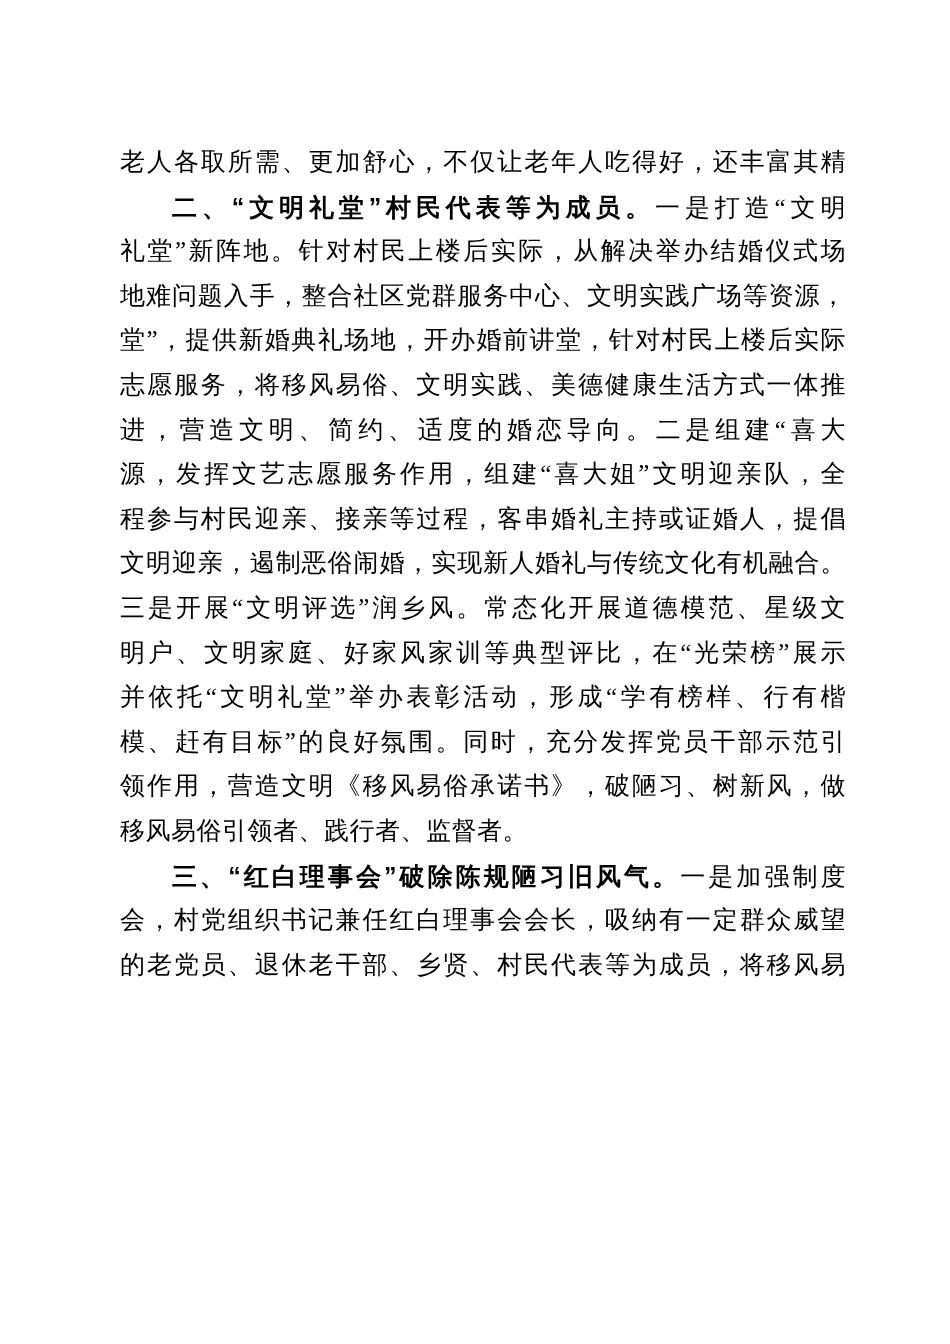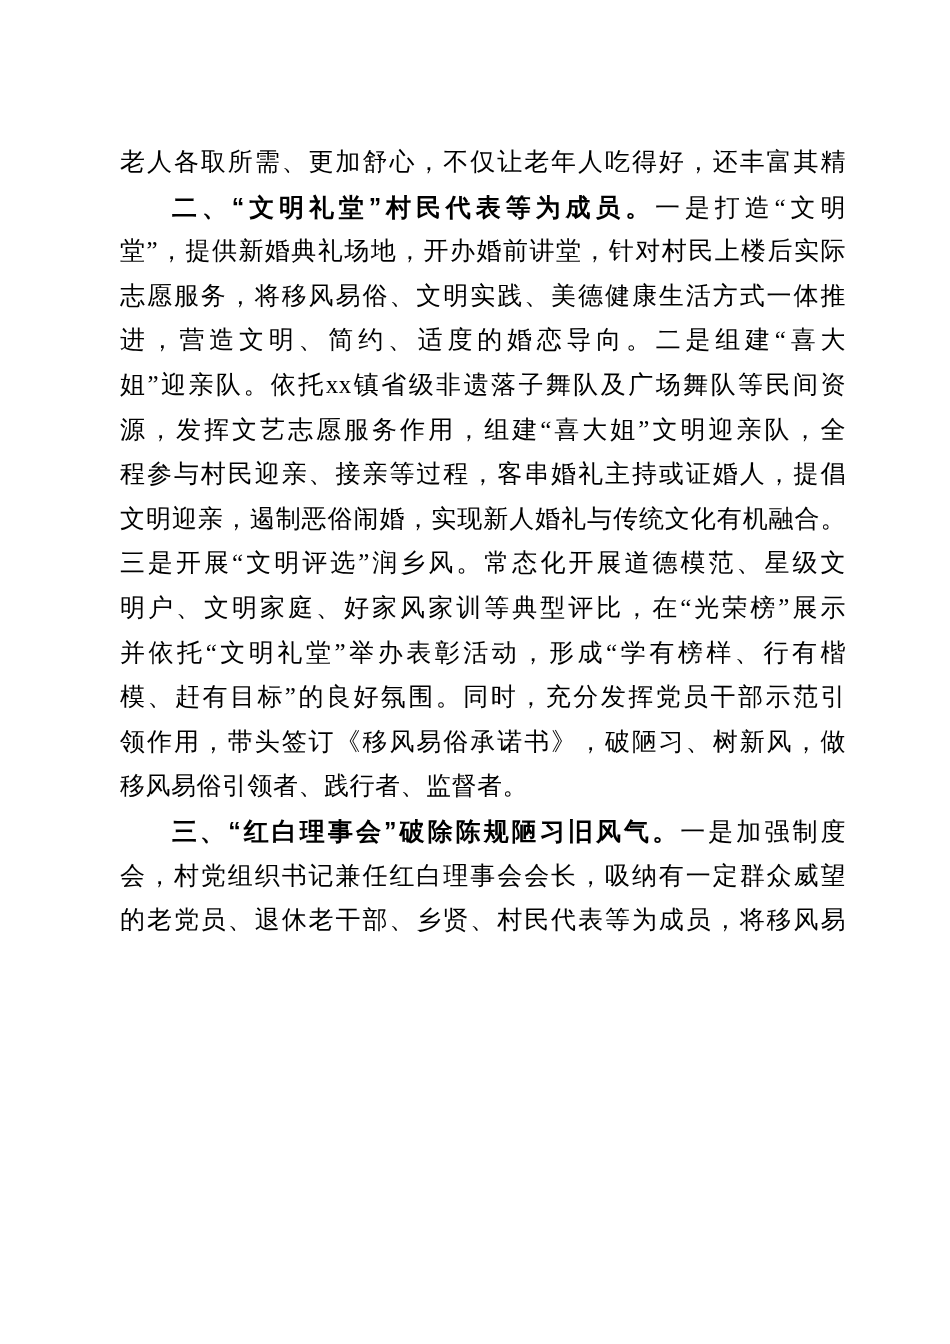--- a/index.html
+++ b/index.html
@@ -47,30 +47,31 @@
     font-family: "Liberation Sans", sans-serif;
   }
 </style>
 </head>
 <body>
 
 <div class="page">
   <div class="text-block" style="color: rgb(0, 0, 0);">
       <div class="line justify"><span class="seg">老人各取所需、更加舒心，不仅让老年人吃得好，还丰富其精</span></div>
       <div class="line justify indent"><span class="seg bold">二、“文明礼堂”村民代表等为成员。</span><span class="seg">一是打造“文明</span></div>
+      <div class="line justify"><span class="seg">礼堂”新阵地。针对村民上楼后实际，从解决举办结婚仪式场</span></div>
+      <div class="line justify"><span class="seg">地难问题入手，整合社区党群服务中心、文明实践广场等资源，</span></div>
       <div class="line justify"><span class="seg">堂”，提供新婚典礼场地，开办婚前讲堂，针对村民上楼后实际</span></div>
       <div class="line justify"><span class="seg">志愿服务，将移风易俗、文明实践、美德健康生活方式一体推</span></div>
       <div class="line justify"><span class="seg">进，营造文明、简约、适度的婚恋导向。二是组建“喜大</span></div>
-      <div class="line justify"><span class="seg">姐”迎亲队。依托xx镇省级非遗落子舞队及广场舞队等民间资</span></div>
       <div class="line justify"><span class="seg">源，发挥文艺志愿服务作用，组建“喜大姐”文明迎亲队，全</span></div>
       <div class="line justify"><span class="seg">程参与村民迎亲、接亲等过程，客串婚礼主持或证婚人，提倡</span></div>
       <div class="line justify"><span class="seg">文明迎亲，遏制恶俗闹婚，实现新人婚礼与传统文化有机融合。</span></div>
       <div class="line justify"><span class="seg">三是开展“文明评选”润乡风。常态化开展道德模范、星级文</span></div>
       <div class="line justify"><span class="seg">明户、文明家庭、好家风家训等典型评比，在“光荣榜”展示</span></div>
       <div class="line justify"><span class="seg">并依托“文明礼堂”举办表彰活动，形成“学有榜样、行有楷</span></div>
       <div class="line justify"><span class="seg">模、赶有目标”的良好氛围。同时，充分发挥党员干部示范引</span></div>
-      <div class="line justify"><span class="seg">领作用，带头签订《移风易俗承诺书》，破陋习、树新风，做</span></div>
+      <div class="line justify"><span class="seg">领作用，营造文明《移风易俗承诺书》，破陋习、树新风，做</span></div>
       <div class="line left"><span class="seg">移风易俗引领者、践行者、监督者。</span></div>
       <div class="line justify indent"><span class="seg bold">三、“红白理事会”破除陈规陋习旧风气。</span><span class="seg">一是加强制度</span></div>
       <div class="line justify"><span class="seg">会，村党组织书记兼任红白理事会会长，吸纳有一定群众威望</span></div>
       <div class="line justify"><span class="seg">的老党员、退休老干部、乡贤、村民代表等为成员，将移风易</span></div>
     </div>
 </div>
 
 </body></html>

